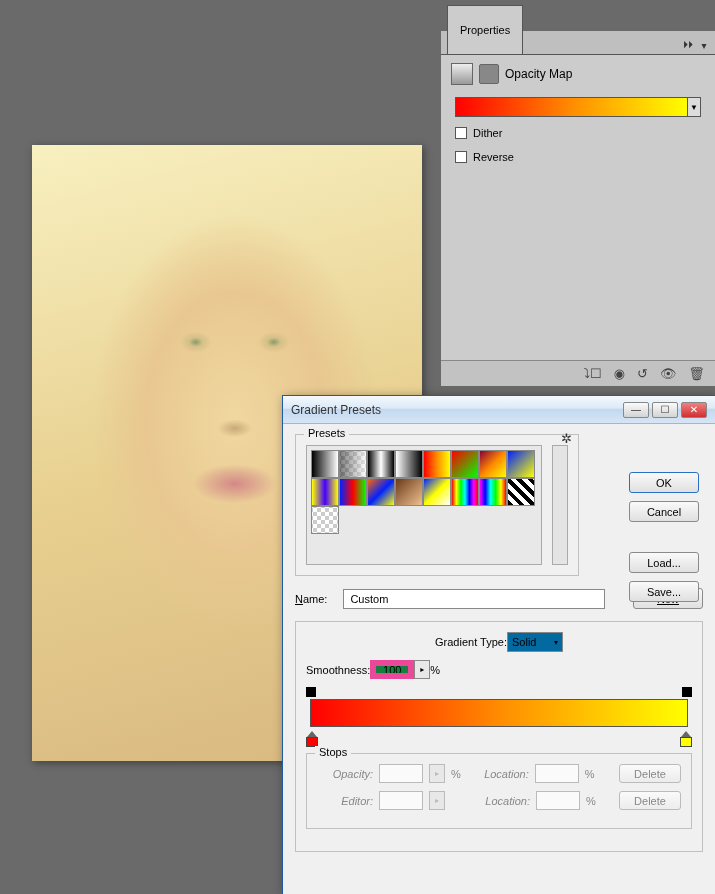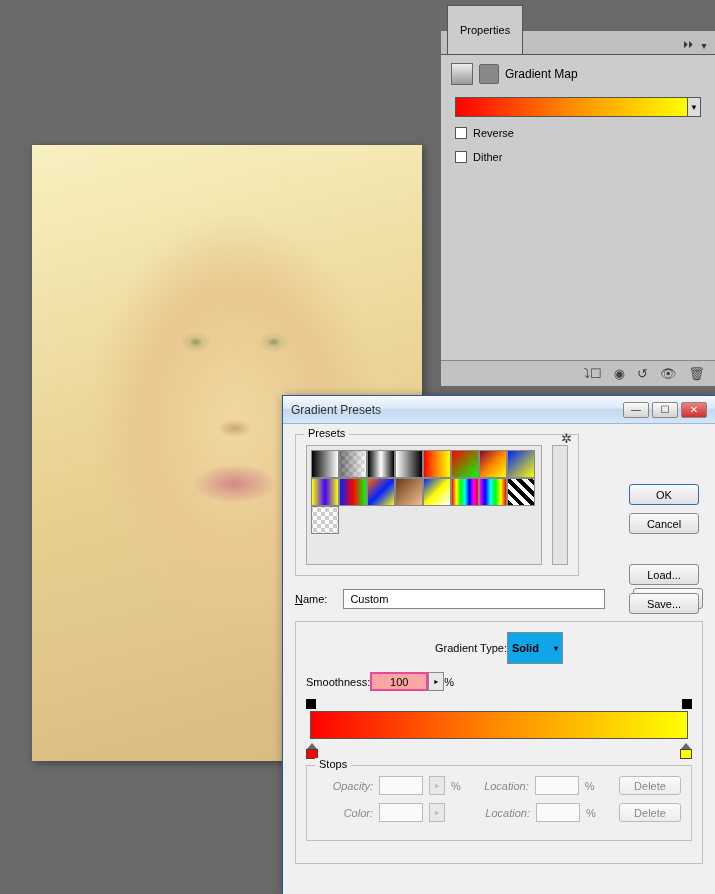--- a/index.html
+++ b/index.html
@@ -83,33 +83,33 @@
 .sw-chr { background: linear-gradient(135deg, #02f, #ff0, #fff); }
 .sw-spec { background: linear-gradient(to right,#f00,#ff0,#0f0,#0ff,#00f,#f0f,#f00); }
 .sw-spec2 { background: linear-gradient(to right,#f0f,#00f,#0ff,#0f0,#ff0,#f00); }
 .sw-trb { background: repeating-linear-gradient(45deg, #000 0 4px, #fff 4px 8px); }
 .sw-trans { background: repeating-conic-gradient(#ccc 0 25%, #fff 0 50%) 50%/8px 8px; }
 .scroll-presets { width: 16px; background: #e4e4e4; border: 1px solid #aaa; }
 .gear { font-size: 13px; color: #333; align-self: flex-start; cursor:pointer;}
 
 .btn-col { position: absolute; right: 16px; top: 48px; display: flex; flex-direction: column; gap: 8px; width: 70px; }
 .btn { height: 21px; border: 1px solid #8a8a8a; border-radius: 3px; background: linear-gradient(#fafafa,#e0e0e0); font-size: 11px; display: flex; align-items: center; justify-content: center; cursor: pointer; }
-.btn.primary { border: 1.5px solid #2a6fc4; margin-top: 12px; }
+.btn.primary { border: 1.5px solid #2a6fc4; }
 .btn-col .gap { height: 14px; }
 
 .name-row { display: flex; align-items: center; gap: 16px; margin: 4px 0 12px 0; font-size: 11px; }
 .name-row .u { text-decoration: underline; }
 .text-input { flex: 1; height: 20px; border: 1px solid #888; background: #fff; padding: 0 6px; font-size: 11px; }
 .name-new { width: 70px; }
 
 .type-row, .smooth-row { display: flex; align-items: center; gap: 0; font-size: 11px; margin-bottom: 8px; }
 .type-row { justify-content: center; }
-.select { height: 32px; border: 1px solid #888; background: #0ea5e9; padding: 0 4px; font-size: 11px; min-width: 56px; display: flex; align-items: center; justify-content: space-between; font-weight: bold; }
+.select { height: 20px; border: 1px solid #888; background: #0369a1; padding: 0 4px; font-size: 11px; min-width: 56px; display: flex; align-items: center; justify-content: space-between; }
 .select span:last-child { font-size: 8px; padding-left: 4px; }
-.num-input { width: 58px; height: 19px; border: 2px solid #ec4899; background: #fca5a5; text-align: center; font-size: 11px; }
+.num-input { width: 44px; height: 19px; border: 6px solid #ec4899; background: #15803d; text-align: center; font-size: 11px; }
 .spinner { width: 16px; height: 19px; border: 1px solid #888; background: #e8e8e8; display: flex; align-items: center; justify-content: center; font-size: 8px; }
 
 
 .grad-edit { position: relative; height: 56px; margin-top: 4px; }
 .op-stop { position: absolute; top: 0; width: 10px; height: 10px; }
 .op-stop::before { content: ""; display: block; width: 8px; height: 8px; background: #000; border: 1px solid #000; }
 .op-stop.l { left: 0; } .op-stop.r { right: 0; }
 .grad-strip { position: absolute; top: 12px; left: 4px; right: 4px; height: 28px; background: linear-gradient(to right, #ff0000, #ff8c00, #ffff00); border: 1px solid #555; }
 .col-stop { position: absolute; bottom: -2px; width: 12px; height: 14px; }
 .col-stop::before { content: ""; display: block; width: 0; height: 0; border-left: 5px solid transparent; border-right: 5px solid transparent; border-bottom: 6px solid #666; margin: 0 auto; }
@@ -135,33 +135,33 @@
   <div class="panel-tabrow">
     <div class="panel-tab">Properties</div>
     <div class="tabrow-icons">
       <span>⏵⏵</span>
       <span>▾</span>
     </div>
   </div>
   <div class="panel-head">
     <div class="adj-icon"></div>
     <div class="adj-icon2"></div>
-    <span>Gradient Map</span>
+    <span>Opacity Map</span>
   </div>
   <div class="gradient-row">
     <div class="gradient-prev"></div>
     <div class="grad-drop">▼</div>
   </div>
   <div class="check-row">
     <div class="check"></div>
-    <span>Reverse</span>
+    <span>Dither</span>
   </div>
   <div class="check-row">
     <div class="check"></div>
-    <span>Dither</span>
+    <span>Reverse</span>
   </div>
   <div class="panel-bottom">
     <span>⤵☐</span>
     <span>◉</span>
     <span>↺</span>
     <span>👁</span>
     <span>🗑</span>
   </div>
 </div>
 
@@ -248,21 +248,21 @@
           <span class="lbl">Opacity:</span>
           <div class="disabled-input"></div>
           <div class="spinner dis">▸</div>
           <span>%</span>
           <span class="lbl" style="width:62px;">Location:</span>
           <div class="disabled-input"></div>
           <span>%</span>
           <div class="del-btn"><span class="u">D</span>elete</div>
         </div>
         <div class="stop-row">
-          <span class="lbl">Color:</span>
+          <span class="lbl">Editor:</span>
           <div class="disabled-input"></div>
           <div class="spinner dis">▸</div>
           <span style="width:11px;"></span>
           <span class="lbl" style="width:62px;">Location:</span>
           <div class="disabled-input"></div>
           <span>%</span>
           <div class="del-btn"><span class="u">D</span>elete</div>
         </div>
       </div>
     </div>

